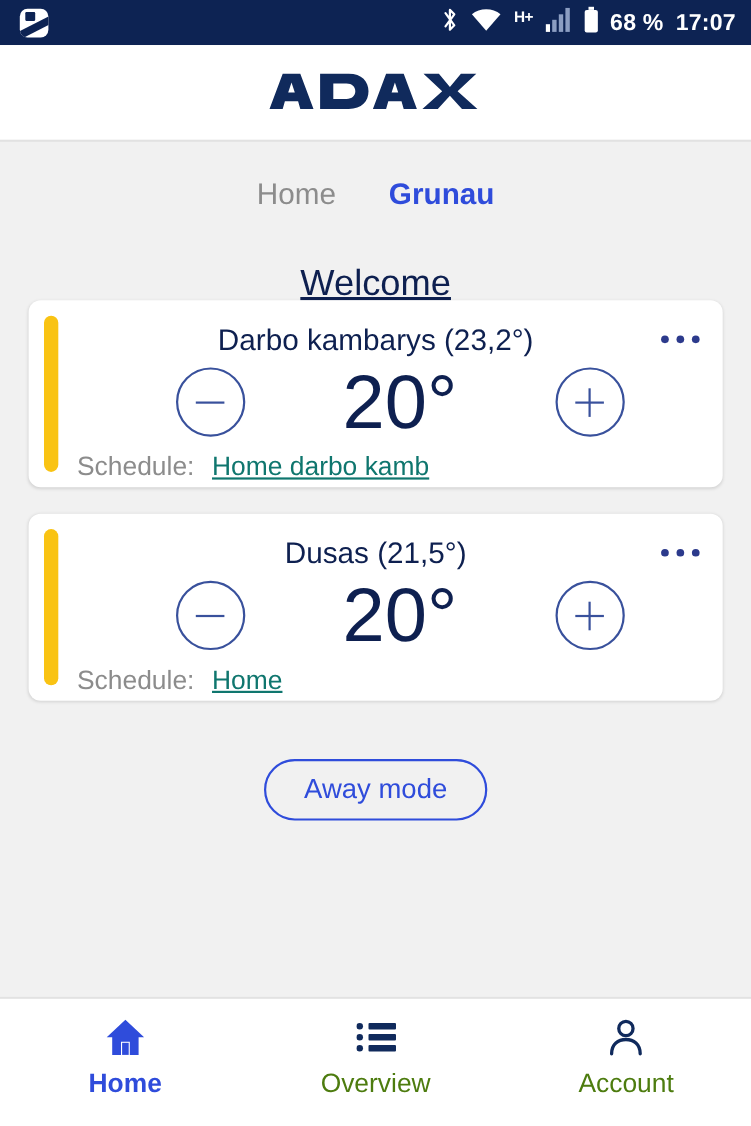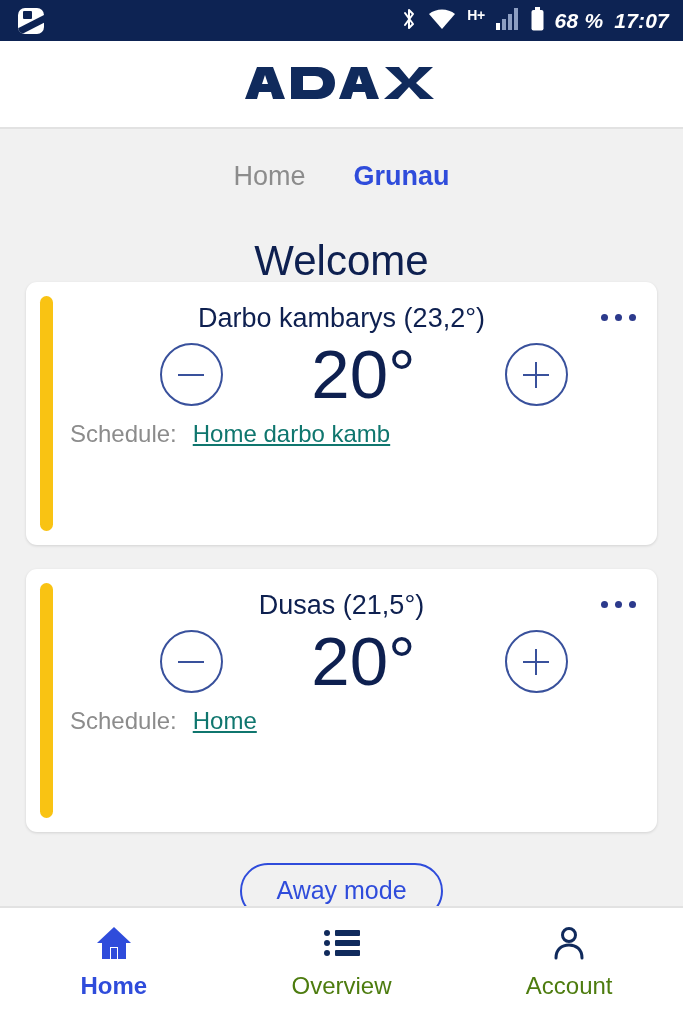--- a/index.html
+++ b/index.html
@@ -70,21 +70,20 @@
     line-height: 1;
     position: relative;
     top: -6px;
     letter-spacing: -0.5px;
   }
   .sb-text {
     font-size: 21px;
     font-weight: bold;
     letter-spacing: 0.2px;
     line-height: 1;
-    font-style: italic;
   }
 
   
   .logo-header {
     height: 86px;
     background: #ffffff;
     display: flex;
     align-items: center;
     justify-content: center;
     border-bottom: 2px solid #e2e2e2;
@@ -119,34 +118,35 @@
     line-height: 1;
     padding: 2px 2px;
   }
   .tab.active {
     color: #2f4cdb;
     font-weight: bold;
   }
 
   .welcome {
     text-align: center;
-    font-size: 42px;
+    font-size: 33px;
     color: #0e2050;
     margin-top: 48px;
     line-height: 1;
+    text-decoration: underline;
   }
 
   
   .card {
     position: relative;
     margin: 0 26px 24px 26px;
     background: #ffffff;
     border-radius: 11px;
     box-shadow: 0 1px 3px rgba(0,0,0,0.13);
-    height: 263px;
+    height: 170px;
     box-sizing: border-box;
     overflow: hidden;
   }
   .card:first-of-type { margin-top: 37px; }
   .card-bar {
     position: absolute;
     left: 14px;
     top: 14px;
     bottom: 14px;
     width: 13px;
@@ -244,20 +244,21 @@
   }
   .away-btn {
     border: 2px solid #2f4cdb;
     color: #2f4cdb;
     background: transparent;
     border-radius: 30px;
     font-size: 25px;
     font-family: "Liberation Sans", sans-serif;
     padding: 12px 34px;
     line-height: 1.1;
+    margin-top: 22px;
   }
 
   
   .bottomnav {
     flex: 0 0 auto;
     height: 118px;
     background: #ffffff;
     border-top: 2px solid #e2e2e2;
     display: flex;
     align-items: flex-start;

